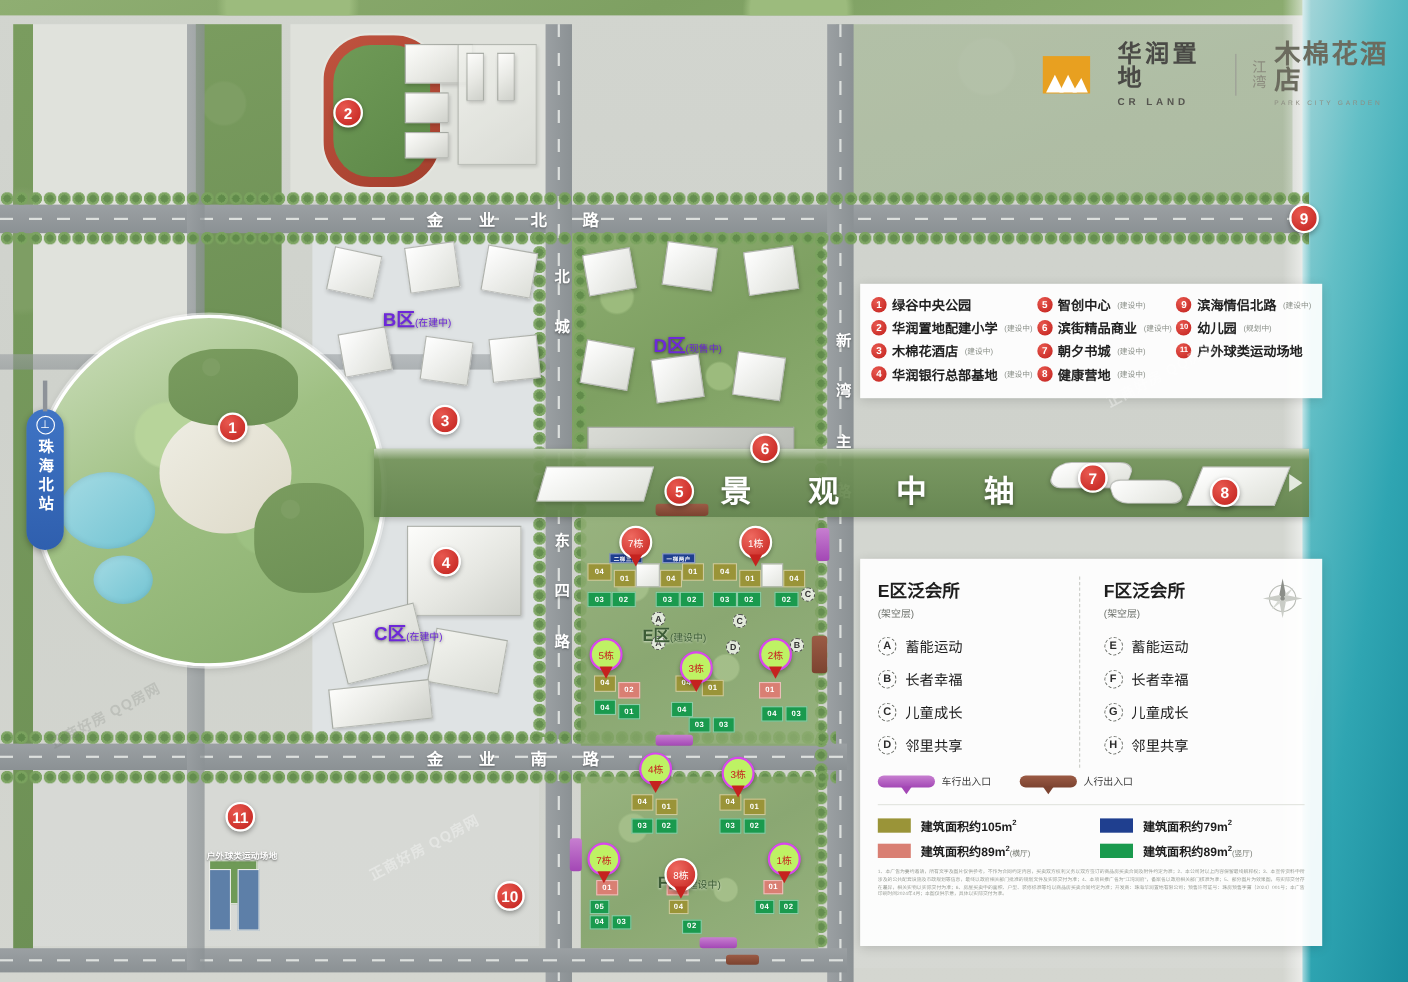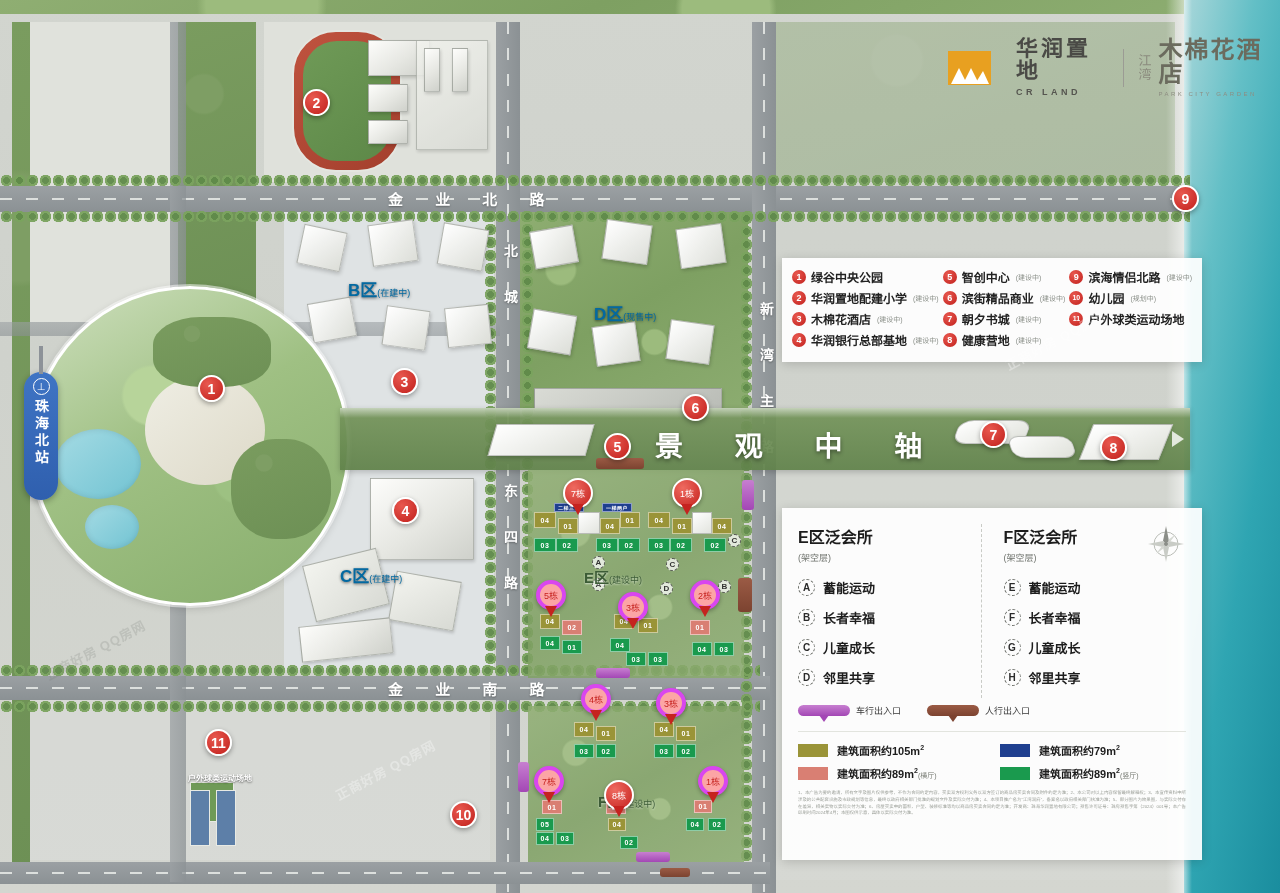--- a/index.html
+++ b/index.html
@@ -169,21 +169,21 @@
     border:2px solid #fff; color:#fff; font-size:9px; font-weight:400;
     display:flex;align-items:center;justify-content:center;
     box-shadow:0 2px 4px rgba(0,0,0,.3);
   }
   .bmark .tail {
     position:absolute; left:50%; top:26px; transform:translateX(-50%);
     width:0;height:0;border-left:6px solid transparent;border-right:6px solid transparent;
     border-top:11px solid #c5231f;
   }
   .bmark.plain .bubble {
-    background: #fca5a5; color:#c5231f; border:4px solid #d946ef;
+    background: #bef264; color:#c5231f; border:2px solid #d946ef;
   }
   .bmark.plain .tail { border-top-color:#c5231f; }
 
   
   .unit {
     position:absolute; font-size:7px; color:#fff; font-weight:700;
     display:flex; align-items:center; justify-content:center;
     border:1px solid rgba(255,255,255,.5); letter-spacing:.5px;
   }
   .u105 { background:#9a9438; }
@@ -194,21 +194,21 @@
 
   .clubmark {
     position:absolute; width:13px;height:13px;border-radius:50%;
     border:1px dashed #555; background: rgba(255,255,255,.75);
     color:#333; font-size:8px; font-weight:700;
     display:flex;align-items:center;justify-content:center;
   }
 
   
   .dlabel {
-    position:absolute; color:#0369a1; font-weight:700; font-size:17px;
+    position:absolute; color:#6d28d9; font-weight:700; font-size:17px;
     text-shadow: 0 1px 3px rgba(0,0,0,.55); white-space:nowrap;
   }
   .dlabel .sub { font-size:9px; font-weight:400; }
   .dlabel.dark { color:#3c5c36; text-shadow:0 1px 2px rgba(255,255,255,.6); }
 
   
   .entry {
     position:absolute; border-radius:3px;
   }
   .entry.car { background: linear-gradient(180deg,#c77fd0,#a347b5); }
@@ -242,21 +242,21 @@
   .club-col.right { border-left: 1px dashed #c9cbc6; padding-left: 22px; }
   .club-title { font-size:16px; font-weight:700; color:#1d1d1d; }
   .club-sub { font-size:9px; color:#6e726c; margin-top:3px; margin-bottom:14px; }
   .club-row { display:flex; align-items:center; gap:8px; margin-bottom:11px; cursor:pointer; }
   .club-badge {
     width:17px;height:17px;border-radius:50%;
     border:1px dashed #6c6f69; color:#2b2b2b;
     font-size:10px; font-weight:700;
     display:flex;align-items:center;justify-content:center; flex:0 0 auto;
   }
-  .club-label { font-size:13px; color:#1d1d1d; font-weight:700; }
+  .club-label { font-size:13px; color:#1d1d1d; font-weight:400; }
 
   .entry-legend { display:flex; gap:26px; align-items:center; margin-top:6px; }
   .entry-item { display:flex; align-items:center; gap:6px; position:relative; }
   .entry-sw { width:52px;height:11px;border-radius:6px; position:relative; }
   .entry-sw.car { background: linear-gradient(180deg,#c77fd0,#a347b5); }
   .entry-sw.ped { background: linear-gradient(180deg,#9b5b45,#7c4330); }
   .entry-sw::after {
     content:""; position:absolute; left:50%; top:10px; transform:translateX(-50%);
     width:0;height:0;border-left:5px solid transparent;border-right:5px solid transparent;
     border-top:7px solid currentColor;

